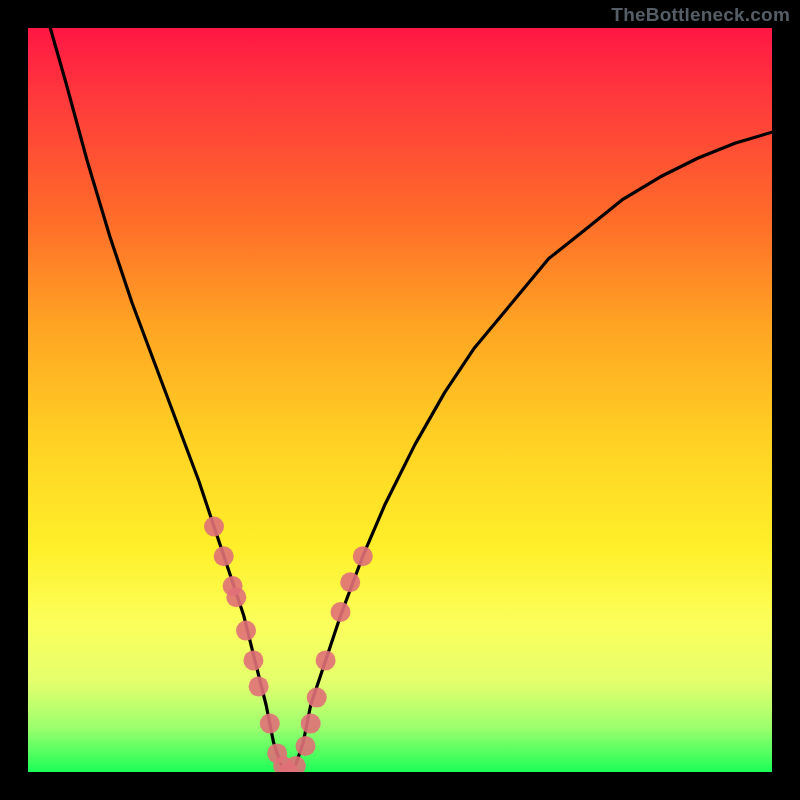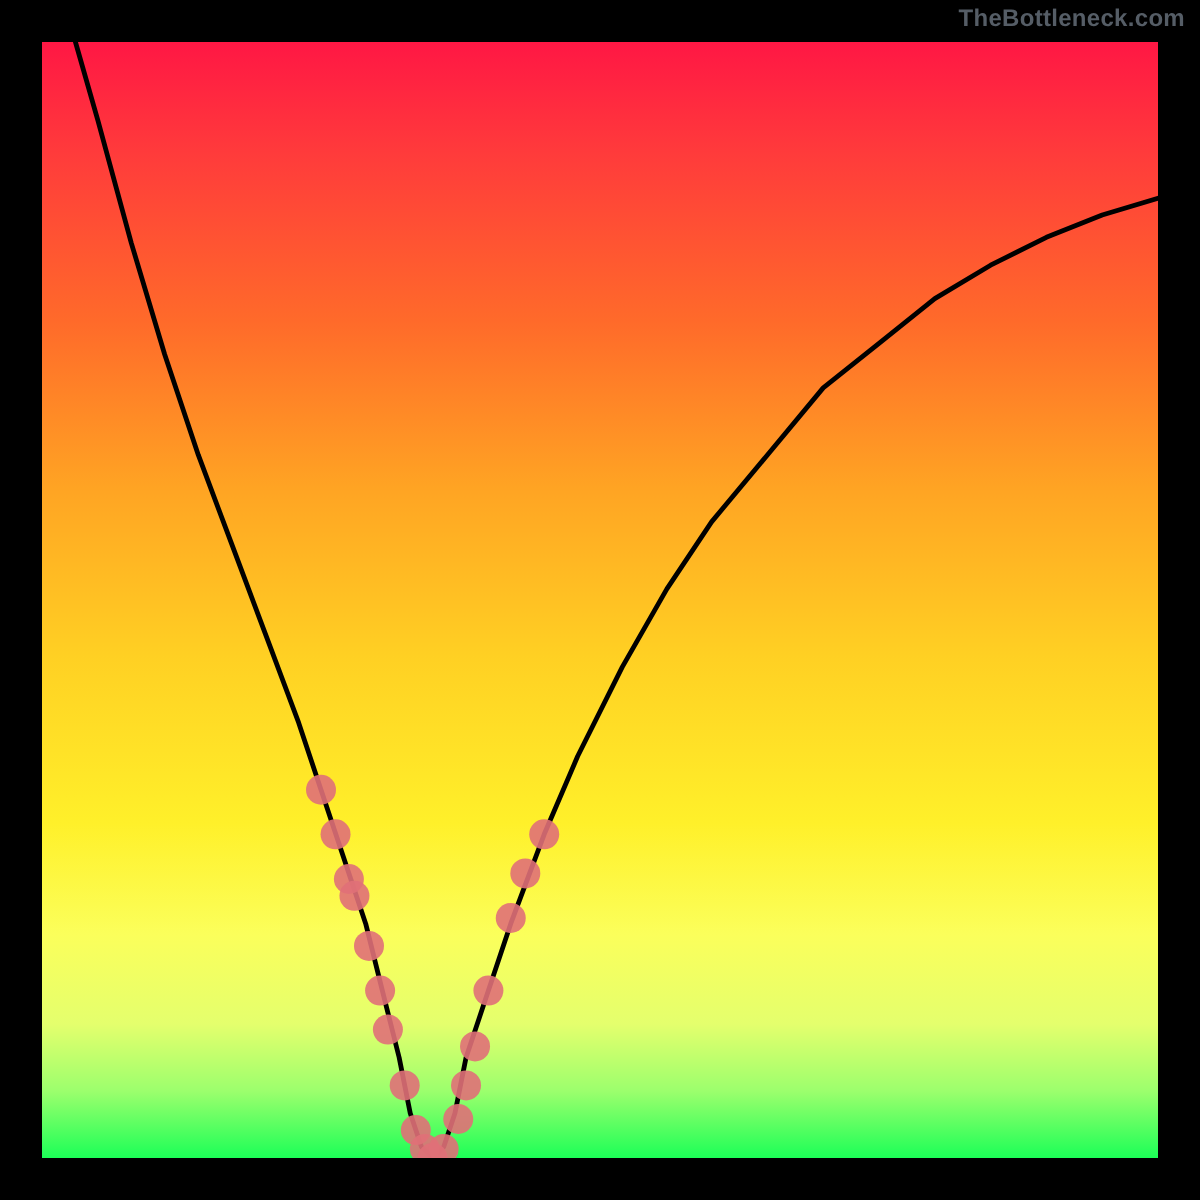--- a/index.html
+++ b/index.html
@@ -34,21 +34,21 @@
       #e4ff6d 88%,
       #9cff6d 94%,
       #1cff57 100%
     );
   }
   #watermark {
     position: absolute;
     top: 4px;
     right: 10px;
     color: #555d66;
-    font-size: 16px;
+    font-size: 19px;
     font-weight: 600;
     letter-spacing: 0.2px;
     user-select: none;
   }
   svg { display: block; }
 </style>
 </head>
 <body>
 
 <div id="frame">

